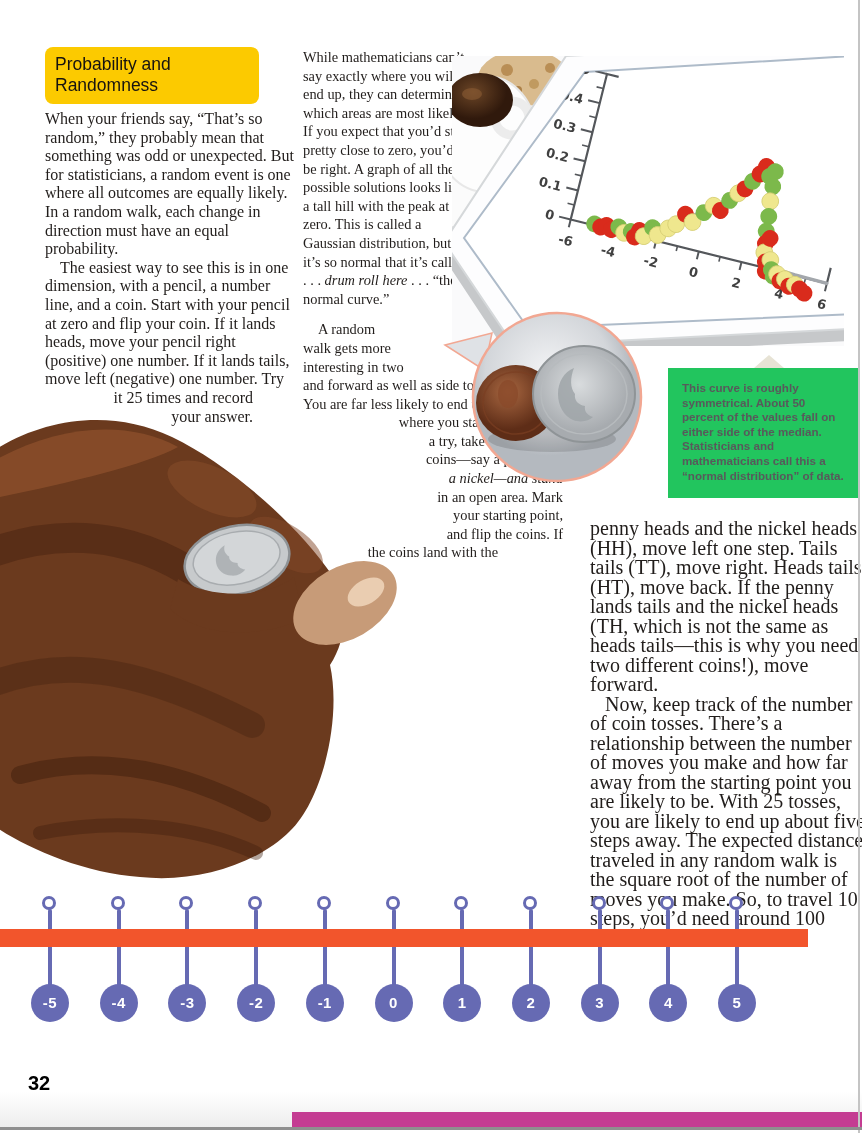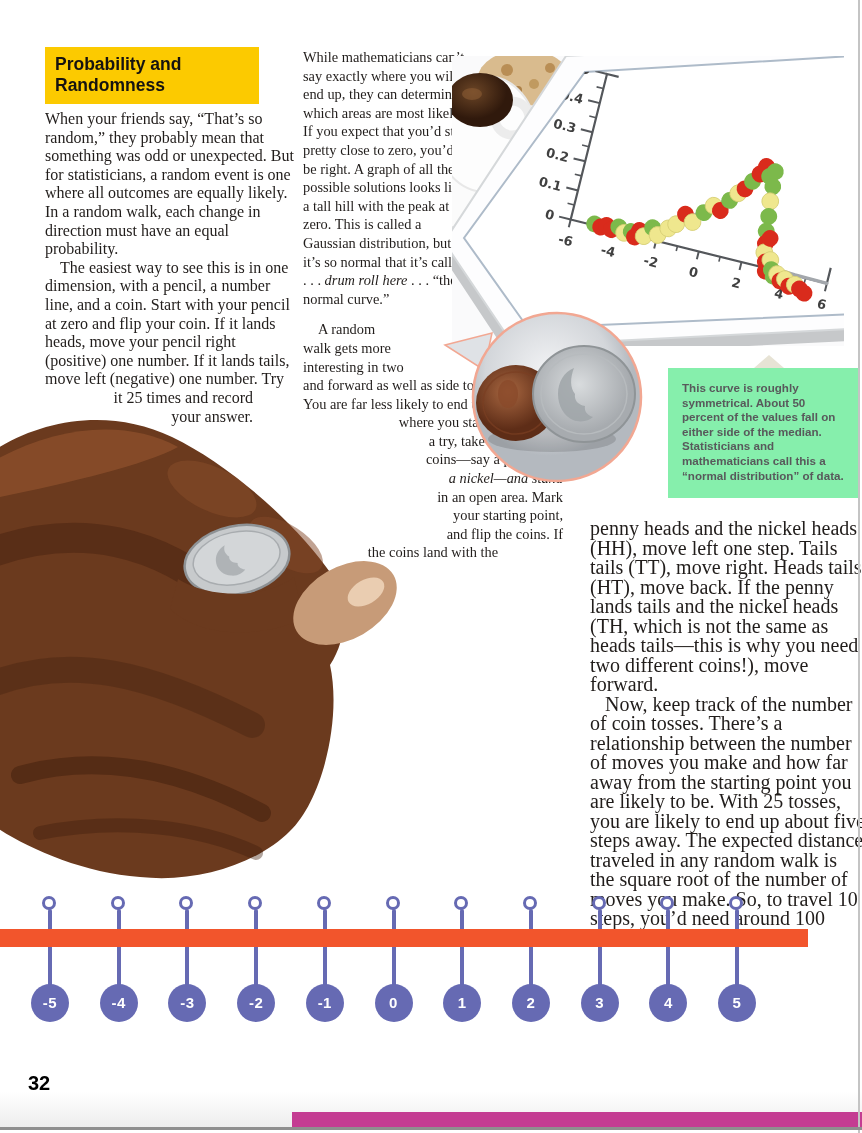--- a/index.html
+++ b/index.html
@@ -7,36 +7,36 @@
         font-family:"Liberation Serif",serif;color:#211d1b;}
   
   .edge-right{position:absolute;left:858px;top:0;width:2px;height:1133px;background:#c4c4c4;}
   .bottom-shade{position:absolute;left:0;top:1092px;width:862px;height:35px;
                 background:linear-gradient(#ffffff,#ededed);}
   .edge-bottom{position:absolute;left:0;top:1127px;width:862px;height:3px;background:#8f8f8f;}
 
   
   .title-box{position:absolute;left:45px;top:47px;width:194px;padding:7px 10px 8px 10px;
              background:#fcca00;font-family:"Liberation Sans",sans-serif;
-             font-weight:700;font-size:17.5px;line-height:21px;color:#161310;}
+             font-weight:400;font-size:17.5px;line-height:21px;color:#161310;border-radius:8px;}
 
   
   .body p{margin:0;text-align:left;}
   .body p + p{text-indent:15px;}
   .col1{position:absolute;left:45px;top:110px;width:252px;font-size:16px;line-height:18.6px;}
   .col1-tail div{width:208px;}
   .col2{position:absolute;left:303px;top:48px;width:166px;font-size:14.4px;line-height:18.6px;}
   .col2 .wide{width:260px;margin-top:12px;}
   .col2 .wide div{line-height:18.6px;}
   .col3{position:absolute;left:590px;top:519px;width:276px;font-size:20px;line-height:19.5px;}
   em{font-style:italic;}
 
   
   .note{position:absolute;left:668px;top:368px;width:190px;box-sizing:border-box;
-        padding:13px 12px 15px 14px;background:#86efac;
+        padding:13px 12px 15px 14px;background:#22c55e;
         font-family:"Liberation Sans",sans-serif;font-weight:700;
         font-size:11.6px;line-height:14.6px;color:#58595b;}
   .note:before{content:"";position:absolute;left:86px;top:-13px;width:0;height:0;
         border-left:15px solid transparent;border-right:15px solid transparent;
         border-bottom:13px solid #e7e3d5;}
 
   
   .photo-tablet{position:absolute;left:452px;top:56px;width:392px;height:290px;}
   .coins-callout{position:absolute;left:438px;top:306px;width:212px;height:186px;}
   .hand-photo{position:absolute;left:0;top:393px;width:400px;height:497px;}

